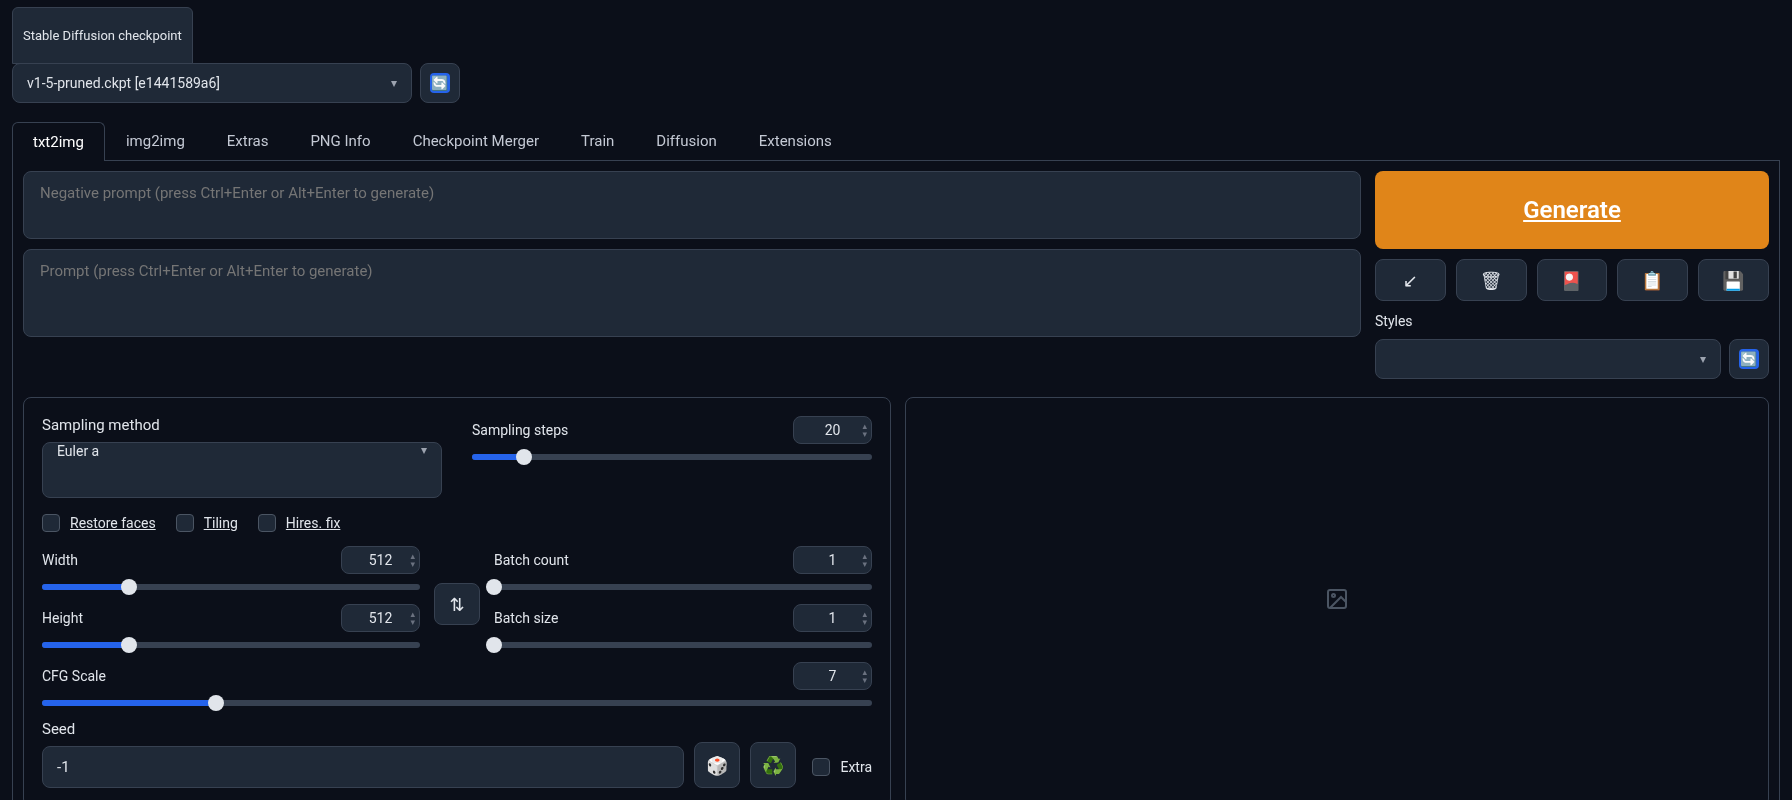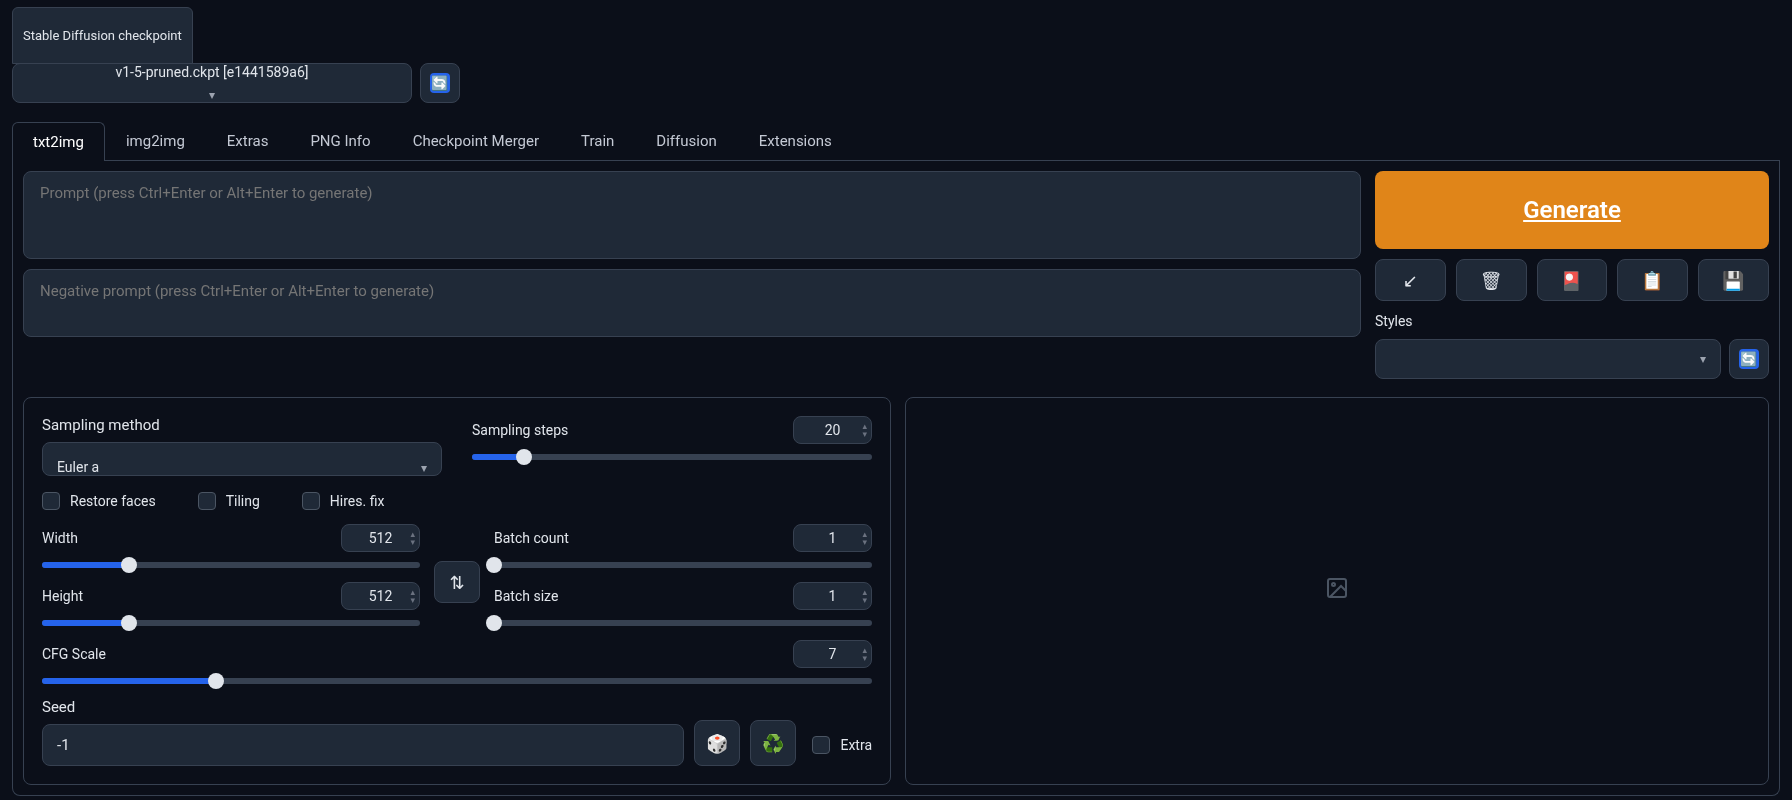--- a/index.html
+++ b/index.html
@@ -44,21 +44,20 @@
   width: 400px;
   background: #1f2937;
   border: 1px solid #374151;
   border-radius: 8px;
   padding: 0 14px;
   height: 40px;
   display: flex;
   align-items: center;
   justify-content: space-between;
   color: #e1e5eb;
-  flex-direction: column;
 }
 
 .refresh-btn {
   width: 40px;
   height: 40px;
   background: #1f2937;
   border: 1px solid #374151;
   border-radius: 8px;
   display: flex;
   align-items: center;
@@ -251,24 +250,24 @@
   display: flex;
   justify-content: space-between;
   align-items: center;
   margin-bottom: 8px;
 }
 
 .dropdown {
   background: #1f2937;
   border: 1px solid #374151;
   border-radius: 8px;
-  height: 34px;
+  height: 56px;
   padding: 0 14px;
   display: flex;
-  align-items: flex-end;
+  align-items: flex-start;
   justify-content: space-between;
   color: #e1e5eb;
 }
 
 .num-box {
   background: #1f2937;
   border: 1px solid #374151;
   border-radius: 8px;
   height: 28px;
   width: 79px;
@@ -311,23 +310,24 @@
   height: 16px;
   background: #e1e5eb;
   border-radius: 50%;
   position: absolute;
   top: -5px;
   transform: translateX(-50%);
 }
 
 .checkbox-row {
   display: flex;
-  gap: 42px;
+  gap: 20px;
   margin-bottom: 14px;
   align-items: center;
+  text-decoration: underline;
 }
 
 .checkbox-item {
   display: flex;
   align-items: center;
   gap: 10px;
 }
 
 .checkbox {
   width: 18px;
@@ -433,22 +433,22 @@
   <div class="tab">PNG Info</div>
   <div class="tab">Checkpoint Merger</div>
   <div class="tab">Train</div>
   <div class="tab">Diffusion</div>
   <div class="tab">Extensions</div>
 </div>
 
 <div class="content">
   <div class="top-row">
     <div class="prompts-col">
+      <textarea class="prompt-box neg-prompt" placeholder="Negative prompt (press Ctrl+Enter or Alt+Enter to generate)" style=""></textarea>
       <textarea class="prompt-box" placeholder="Prompt (press Ctrl+Enter or Alt+Enter to generate)" style=""></textarea>
-      <textarea class="prompt-box neg-prompt" placeholder="Negative prompt (press Ctrl+Enter or Alt+Enter to generate)" style=""></textarea>
     </div>
     <div class="gen-col">
       <div class="generate-btn">Generate</div>
       <div class="action-btns">
         <div class="action-btn">
             <span>↙</span>
           </div>
         <div class="action-btn">
             <span>🗑</span>
           </div>

